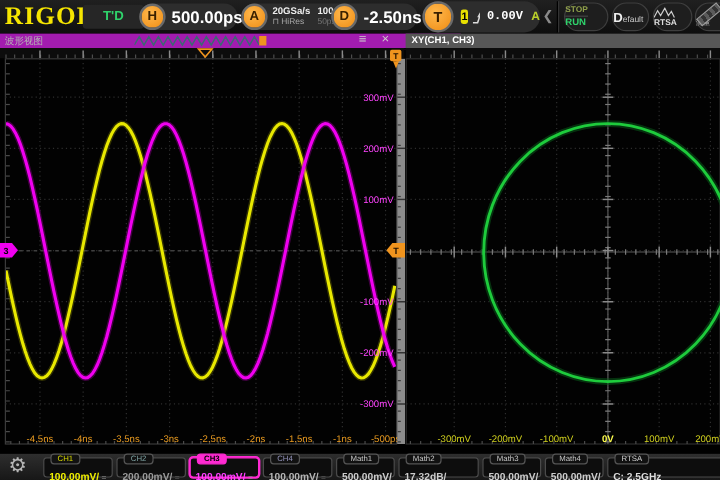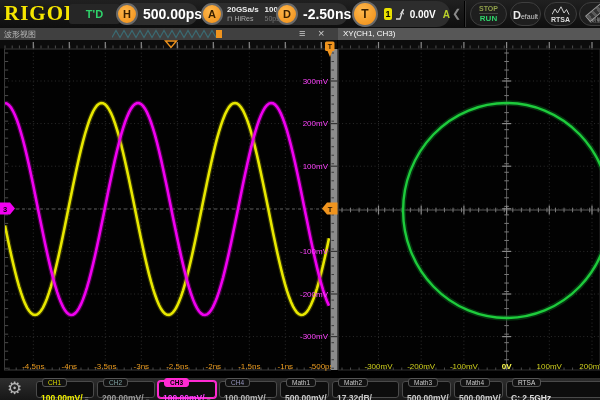--- a/index.html
+++ b/index.html
@@ -23,46 +23,46 @@
   #capD{left:352px;width:98px;height:26px;top:1px;border-radius:13px;}
   .tbtxt{color:#fff;font-weight:bold;font-size:14px;margin-left:5px;}
   .col2{display:flex;flex-direction:column;line-height:1.05;margin-left:4px;}
   .col2 .r1{color:#eee;font-size:8px;font-weight:bold;}
   .col2 .r2{color:#aaa;font-size:7px;}
   .col2 .r2d{color:#777;font-size:7px;}
   #tknob{width:26px;height:26px;font-size:12px;}
   #src1{width:12px;height:12px;background:#e8e000;border-radius:2px;color:#000;font-weight:bold;
         font-size:9px;display:flex;align-items:center;justify-content:center;margin-left:6px;}
   #slope{margin-left:4px;}
-  #lvl{color:#fff;font-size:10px;font-weight:bold;margin-left:6px;}
+  #lvl{color:#fff;font-size:10px;font-weight:bold;margin-left:6px;font-family:Liberation Mono, monospace;}
   #coupA{color:#bad02a;font-size:10px;font-weight:bold;margin-left:7px;}
   #chev{left:452px;top:7px;color:#8a8a8a;font-size:11px;}
   #vsep{left:464px;top:1px;width:1px;height:26px;background:#000;box-shadow:1px 0 0 #333;}
   .hwbtn{position:absolute;top:2px;height:24px;background:#1e1e1e;border:1px solid #3e3e3e;border-radius:12px;
-         box-sizing:border-box;display:flex;flex-direction:column;align-items:center;justify-content:center;line-height:1;}
+         box-sizing:border-box;display:flex;flex-direction:column;align-items:flex-start;justify-content:center;line-height:1;}
   #btn-stoprun{left:470px;width:37px;}
   #btn-stoprun .stop{color:#8f9f4a;font-size:7px;font-weight:bold;border-bottom:1px solid #444;padding-bottom:1px;}
   #btn-stoprun .run{color:#2fd26b;font-size:8px;font-weight:bold;margin-top:1px;}
   #btn-default{left:510px;width:31px;}
   #btn-default .big{color:#eee;font-size:11px;font-weight:bold;}
   #btn-default .small{color:#ccc;font-size:7px;}
   #btn-rtsa{left:544px;width:33px;}
   #btn-rtsa span{color:#ddd;font-size:7px;font-weight:bold;margin-top:1px;}
   #btn-measure{left:579px;width:34px;}
   #ruler-icon{width:22px;height:8px;border:1px solid #9a9a9a;box-sizing:border-box;
               background:repeating-linear-gradient(90deg,#5a5a5a 0 3px,#333 3px 6px);
               transform:rotate(-40deg);margin-top:2px;}
   #btn-measure span{color:#999;font-size:6px;margin-top:1px;}
   
-  #wv-titlebar{position:absolute;top:28px;left:0;width:384px;height:12px;background:#404040;border-bottom:1px solid #000;}
+  #wv-titlebar{position:absolute;top:28px;left:0;width:384px;height:12px;background:#a21caf;border-bottom:1px solid #000;}
   #wv-title{left:4px;top:1px;font-size:8px;color:#b5b5b5;}
   #menu-ic{left:299px;top:-1px;color:#ccc;font-size:11px;}
   #close-ic{left:318px;top:-1px;color:#ccc;font-size:11px;}
   #xy-titlebar{position:absolute;top:28px;left:338px;width:262px;height:12px;background:#575757;}
-  #xy-title{left:5px;top:1px;font-size:8px;font-weight:normal;color:#fff;}
+  #xy-title{left:5px;top:1px;font-size:8px;font-weight:bold;color:#fff;}
   
   #bottombar{position:absolute;top:377px;left:0;width:600px;height:23px;
              background:linear-gradient(#2e2e2e,#161616);border-top:1px solid #000;}
   #gear{left:7px;top:0px;font-family:"DejaVu Sans",sans-serif;font-size:17px;color:#b5b5b5;}
   #chboxes{position:absolute;left:36px;top:3px;display:flex;gap:3px;}
   .chbox{position:relative;height:17px;background:#0d0d0d;border:1px solid #4a4a4a;border-radius:3px;
          box-sizing:border-box;padding:5px 3px 0 4px;}
   .chbox .tab{position:absolute;top:-4px;left:5px;background:#111;border:1px solid #555;border-radius:3px;
               font-size:6.5px;line-height:7px;padding:0 5px;white-space:nowrap;}
   .chbox .val{font-size:8.5px;font-weight:bold;white-space:nowrap;}

